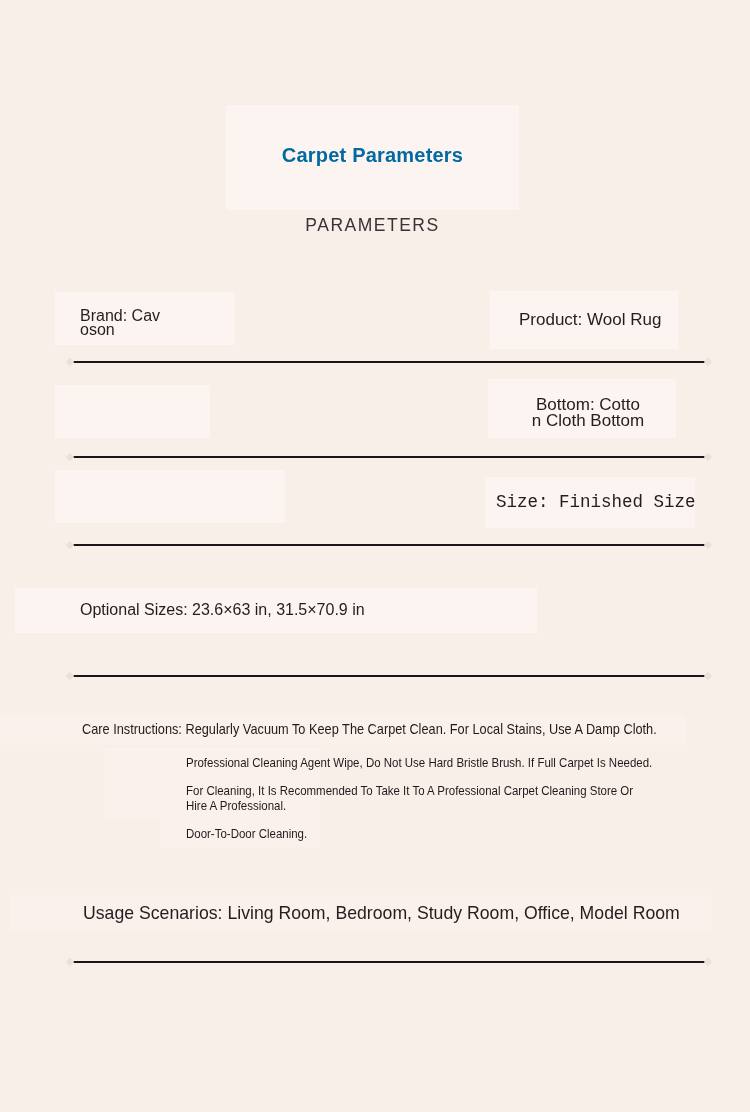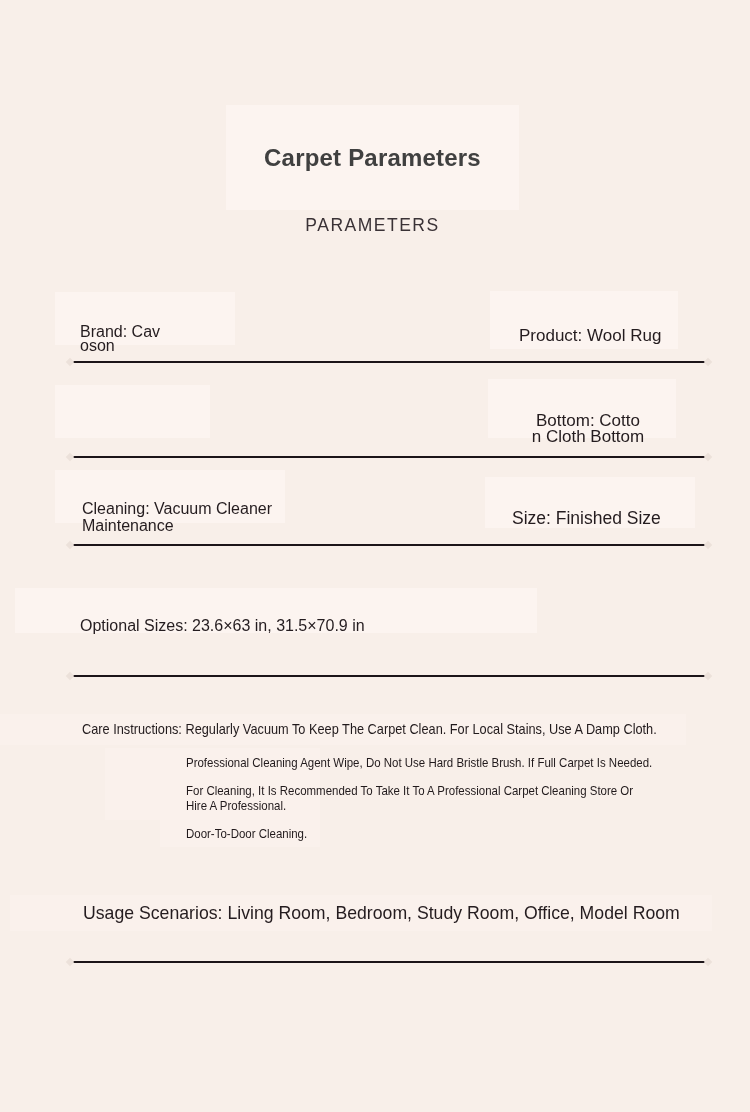--- a/index.html
+++ b/index.html
@@ -22,45 +22,44 @@
     background: #fcf4f0;
   }
   .hl.dim { background: #faf1ec; }
 
   .page-title {
     position: absolute;
     left: 226px;
     top: 144px;
     width: 293px;
     text-align: center;
-    font-size: 24px;
+    font-size: 20px;
     font-weight: bold;
     letter-spacing: 0.2px;
-    color: #404040;
+    color: #0369a1;
     white-space: nowrap;
   }
   .page-subtitle {
     position: absolute;
     left: 226px;
     top: 215px;
     width: 293px;
     text-align: center;
     font-size: 17.5px;
     letter-spacing: 1.5px;
     color: #3a3236;
     white-space: nowrap;
   }
 
   .cell {
     position: absolute;
     font-size: 16px;
     line-height: 1.05;
     white-space: pre-line;
     color: #241c1f;
-    margin-top: 16px;
   }
   .cell.nowrap { white-space: nowrap; }
 
   .divider {
     position: absolute;
     left: 70px;
     width: 638px;
     height: 1.5px;
     background: #1c1418;
   }
@@ -106,23 +105,21 @@
 
   <div class="cell" style="left:80px; top:309px; width:110px; line-height:13.5px;">Brand: Cav
 oson</div>
   <div class="cell nowrap" style="left:519px; top:311px; font-size:17px;">Product: Wool Rug</div>
   <div class="divider" style="top:361px;"></div>
 
   <div class="cell" style="left:518px; top:397px; width:140px; font-size:17px; line-height:15.5px;text-align:center;">Bottom: Cotto
 n Cloth Bottom</div>
   <div class="divider" style="top:456px;"></div>
 
-  <div class="cell" style="left:82px; top:484px; width:230px; line-height:17px;">Cleaning: Vacuum Cleaner
-Maintenance</div>
-  <div class="cell nowrap" style="left:512px; top:493px; font-size:17.5px;">Size: Finished Size</div>
+  <div class="cell nowrap" style="left:496px; top:493px; font-size:17.5px;font-family:Liberation Mono, monospace;">Size: Finished Size</div>
   <div class="divider" style="top:544px;"></div>
 
   <div class="cell nowrap" style="left:80px; top:602px; font-size:16px;">Optional Sizes: 23.6×63 in, 31.5×70.9 in</div>
   <div class="divider" style="top:675px;"></div>
 
   <div class="condensed" style="left:82px; top:720px; font-size:15px; transform:scaleX(0.85); white-space:nowrap;">Care Instructions: Regularly Vacuum To Keep The Carpet Clean. For Local Stains, Use A Damp Cloth.</div>
   <div class="condensed" style="left:186px; top:755px; font-size:13.5px; transform:scaleX(0.85); white-space:nowrap;">Professional Cleaning Agent Wipe, Do Not Use Hard Bristle Brush. If Full Carpet Is Needed.</div>
   <div class="condensed" style="left:186px; top:783px; font-size:13.5px; line-height:15px; transform:scaleX(0.85); width:620px;">For Cleaning, It Is Recommended To Take It To A Professional Carpet Cleaning Store Or
 Hire A Professional.</div>
   <div class="condensed" style="left:186px; top:826px; font-size:13.5px; transform:scaleX(0.85); white-space:nowrap;">Door-To-Door Cleaning.</div>

